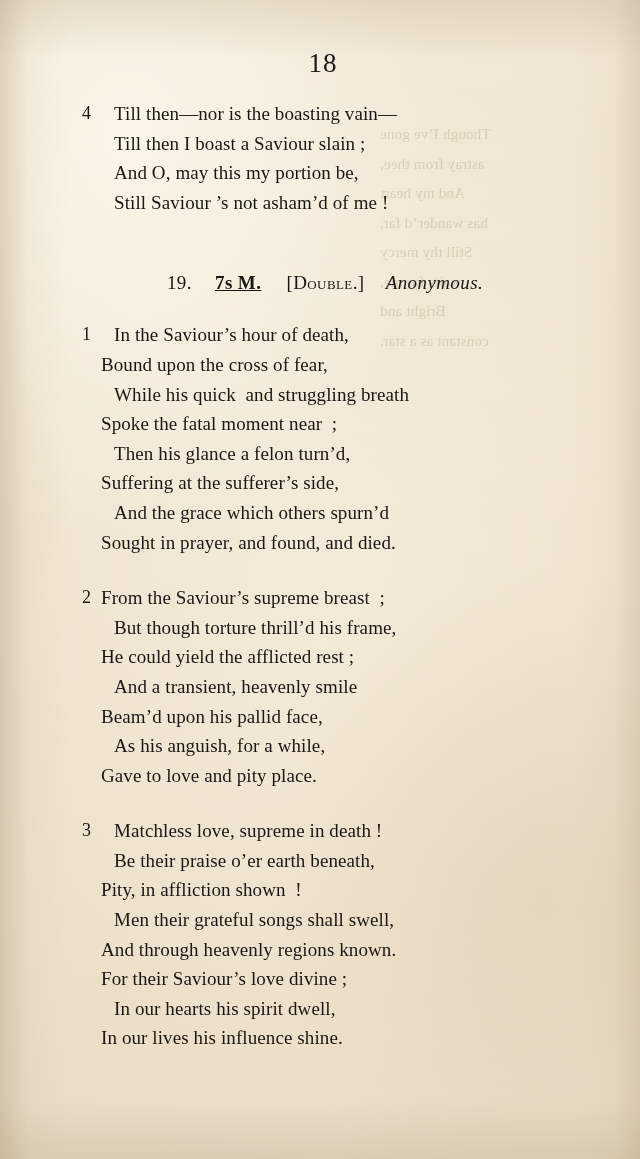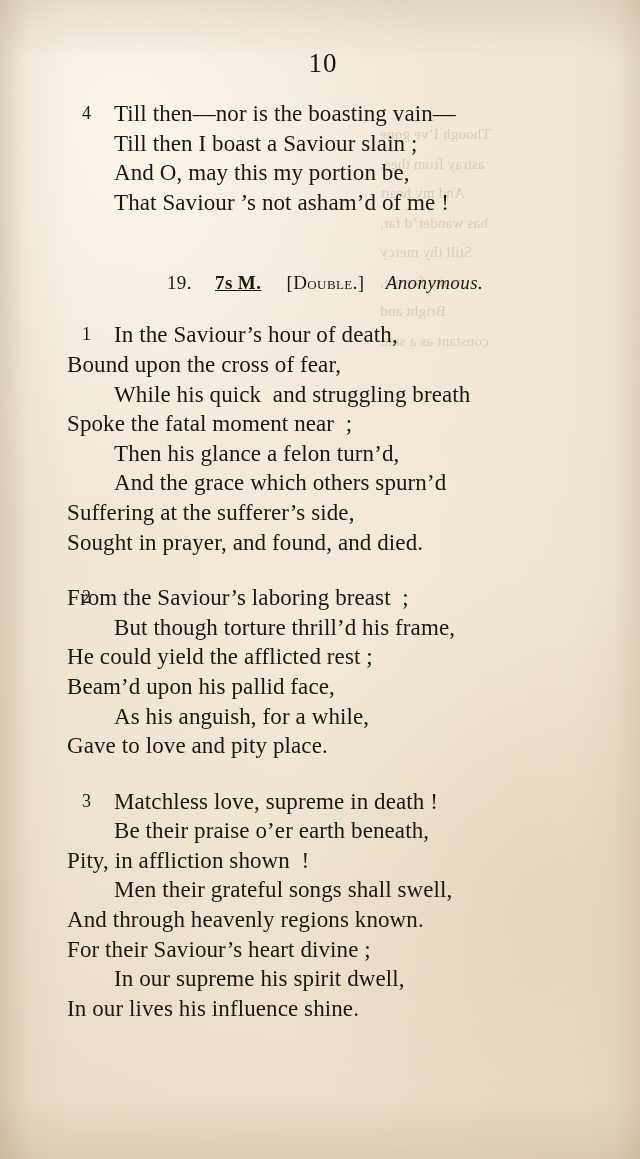--- a/index.html
+++ b/index.html
@@ -66,27 +66,27 @@
   }
   .block {
     margin: 0;
     padding: 0;
   }
   .stanza {
     position: relative;
     margin: 0 0 0 0;
   }
   .verse-line {
-    font-size: 23px;
+    font-size: 19px;
     line-height: 29.6px;
     white-space: pre;
     letter-spacing: 0.1px;
   }
   .ind0 { padding-left: 114px; }
-  .ind1 { padding-left: 67px; }
+  .ind1 { padding-left: 101px; }
   .num {
     position: absolute;
     left: 82px;
     font-size: 18px;
     line-height: 29.6px;
   }
   .hymn-head {
     text-align: center;
     font-size: 19px;
     margin-top: 55px;
@@ -114,76 +114,77 @@
 And my heart
 has wander’d far,
 Still thy mercy
 waits for me,
 Bright and
 constant as a star.</div>
 <div class="edge-shade"></div>
 
 <div class="content">
 
-  <div class="page-number">10</div>
+  <div class="page-number">18</div>
 
   <div class="spacer-top"></div>
 
   <div class="block">
     <div class="stanza">
       <span class="num">4</span>
       <div class="verse-line ind0">Till then—nor is the boasting vain—</div>
       <div class="verse-line ind0">Till then I boast a Saviour slain ;</div>
       <div class="verse-line ind0">And O, may this my portion be,</div>
-      <div class="verse-line ind0">That Saviour ’s not asham’d of me !</div>
+      <div class="verse-line ind0">Still Saviour ’s not asham’d of me !</div>
     </div>
   </div>
 
   <div class="hymn-head">
     <span>19.</span>
     <span class="meter" style="margin-left:18px;text-decoration:underline;">7s M.</span>
     <span class="smallcaps" style="margin-left:20px;">[Double.]</span>
     <span class="author">Anonymous.</span>
   </div>
 
   <div class="block">
 
     <div class="stanza">
       <span class="num">1</span>
       <div class="verse-line ind0">In the Saviour’s hour of death,</div>
       <div class="verse-line ind1">Bound upon the cross of fear,</div>
       <div class="verse-line ind0">While his quick  and struggling breath</div>
       <div class="verse-line ind1">Spoke the fatal moment near  ;</div>
       <div class="verse-line ind0">Then his glance a felon turn’d,</div>
+      <div class="verse-line ind1">Suffering at the sufferer’s side,</div>
       <div class="verse-line ind0">And the grace which others spurn’d</div>
-      <div class="verse-line ind1">Suffering at the sufferer’s side,</div>
       <div class="verse-line ind1">Sought in prayer, and found, and died.</div>
     </div>
 
     <div class="gap"></div>
 
     <div class="stanza">
       <span class="num">2</span>
-      <div class="verse-line ind1">From the Saviour’s laboring breast  ;</div>
+      <div class="verse-line ind1">From the Saviour’s supreme breast  ;</div>
       <div class="verse-line ind0">But though torture thrill’d his frame,</div>
       <div class="verse-line ind1">He could yield the afflicted rest ;</div>
+      <div class="verse-line ind0">And a transient, heavenly smile</div>
       <div class="verse-line ind1">Beam’d upon his pallid face,</div>
       <div class="verse-line ind0">As his anguish, for a while,</div>
       <div class="verse-line ind1">Gave to love and pity place.</div>
     </div>
 
     <div class="gap"></div>
 
     <div class="stanza">
       <span class="num">3</span>
       <div class="verse-line ind0">Matchless love, supreme in death !</div>
       <div class="verse-line ind0">Be their praise o’er earth beneath,</div>
       <div class="verse-line ind1">Pity, in affliction shown  !</div>
       <div class="verse-line ind0">Men their grateful songs shall swell,</div>
       <div class="verse-line ind1">And through heavenly regions known.</div>
-      <div class="verse-line ind1">For their Saviour’s heart divine ;</div>
-      <div class="verse-line ind0">In our supreme his spirit dwell,</div>
+      <div class="verse-line ind1">For their Saviour’s love divine ;</div>
+      <div class="verse-line ind0">In our hearts his spirit dwell,</div>
       <div class="verse-line ind1">In our lives his influence shine.</div>
     </div>
 
   </div>
 
 </div>
 
 </body></html>

